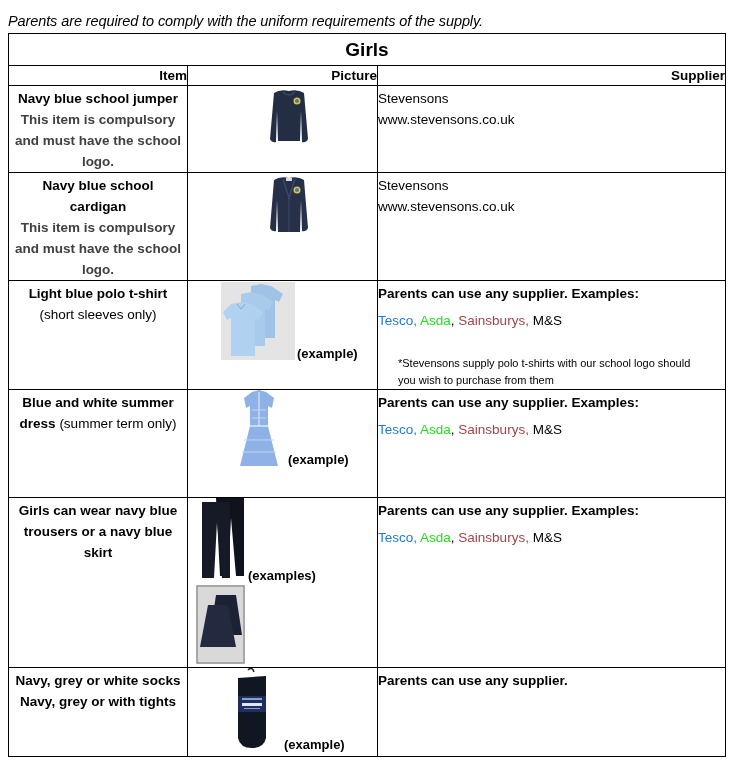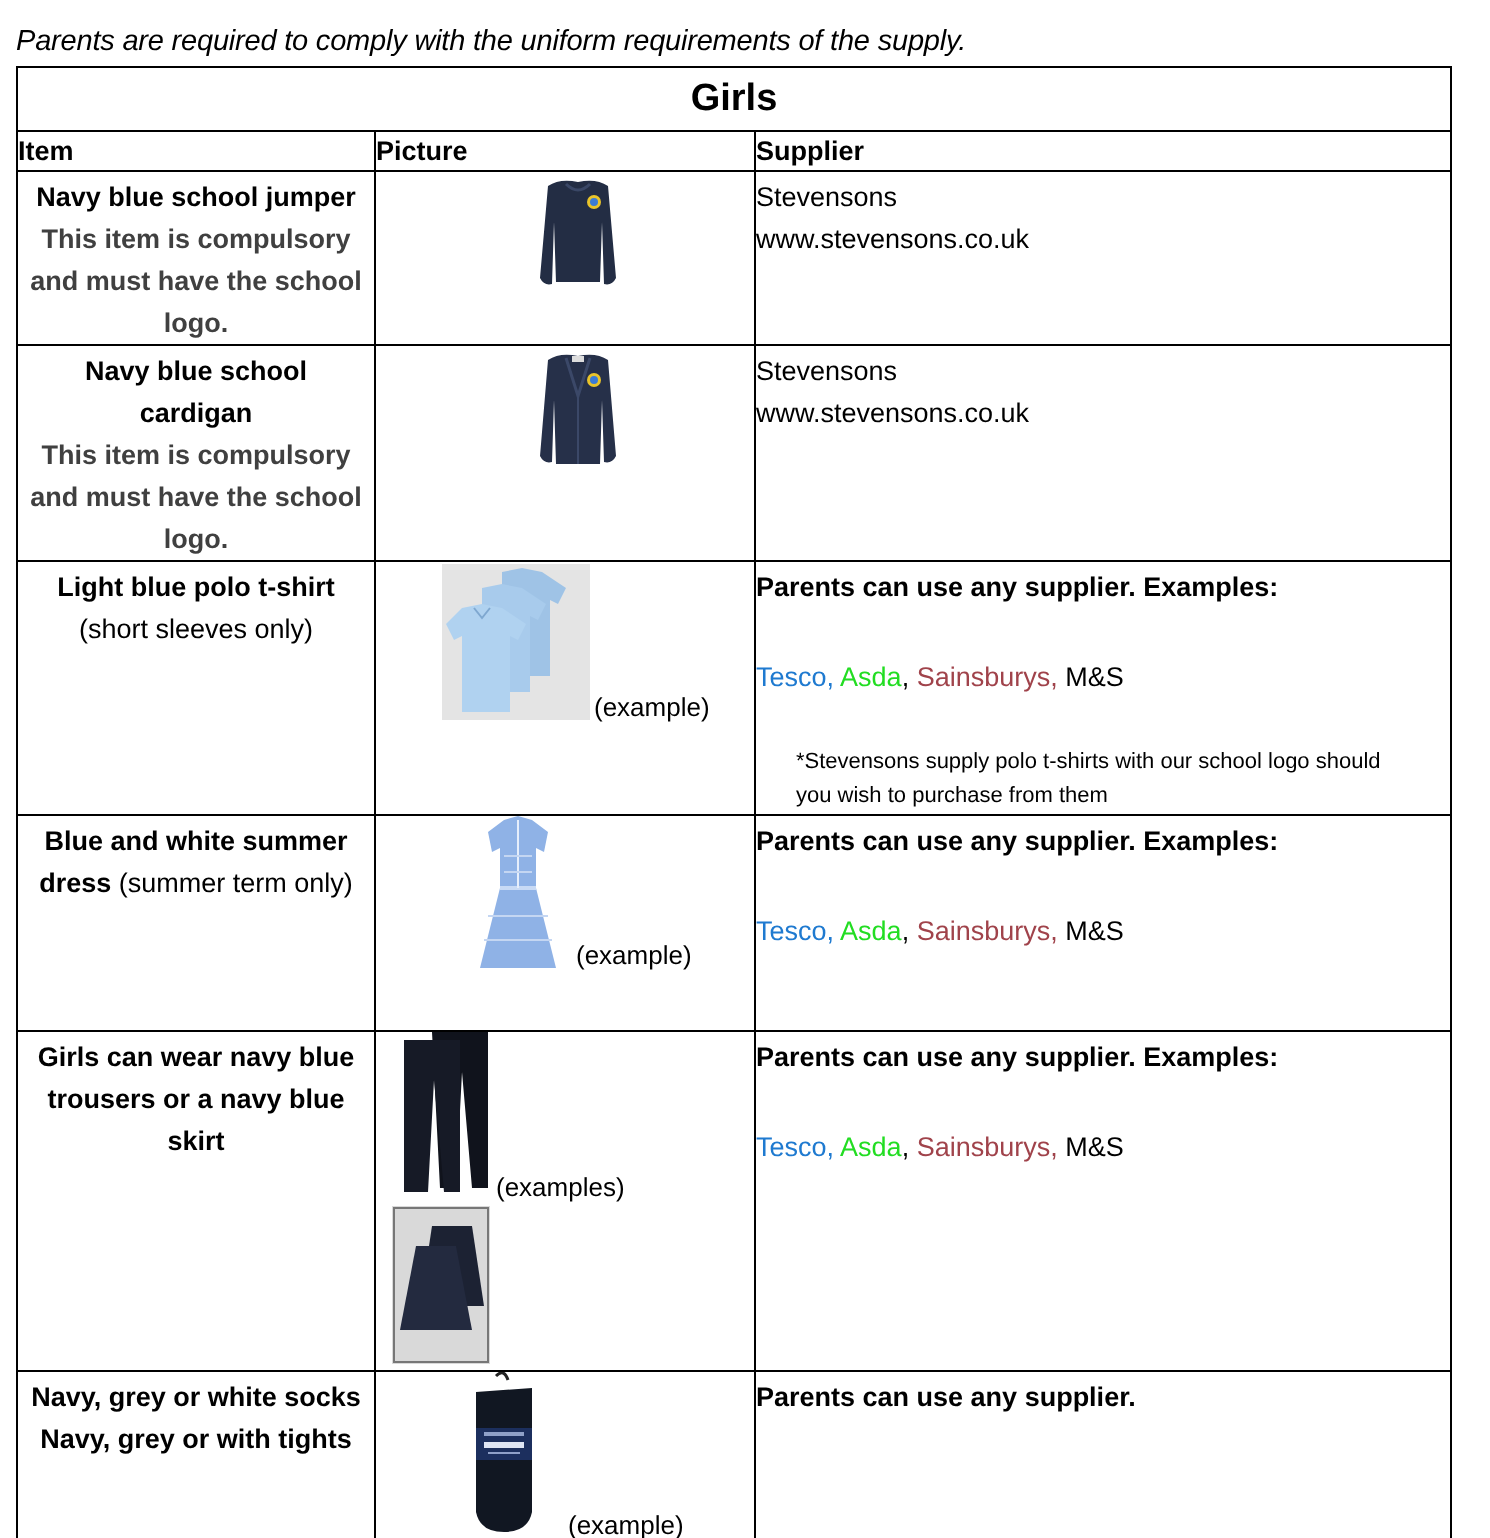--- a/index.html
+++ b/index.html
@@ -1,34 +1,34 @@
 <!DOCTYPE html>
 <html><head>
 <meta charset="utf-8">
 <style>
   html, body { margin: 0; padding: 0; background: #ffffff; }
   body { width: 745px; height: 769px; position: relative; font-family: "Liberation Sans", "DejaVu Sans", sans-serif; color: #000; overflow: hidden; }
   .intro { position: absolute; left: 8px; top: 13px; font-size: 14.5px; font-style: italic; letter-spacing: -0.1px; }
   table.uniform { position: absolute; left: 8px; top: 33px; width: 717px; border-collapse: collapse; table-layout: fixed; }
   table.uniform td, table.uniform th { border: 1.5px solid #000; vertical-align: top; padding: 0; }
   .title-cell { height: 31px; text-align: center; font-weight: bold; font-size: 19px; line-height: 31px; }
-  .hdr { height: 19px; text-align: left; font-weight: bold; font-size: 13.5px; line-height: 19px; }
+  .hdr { height: 19px; text-align: right; font-weight: bold; font-size: 13.5px; line-height: 19px; }
   .item-cell { padding: 2px 6px 0 6px !important; font-size: 13.5px; line-height: 21px; text-align: center; }
   .b { font-weight: bold; }
   .red { color: #404040; font-weight: bold; }
   .pic-cell { position: relative; }
   .sup-cell { text-align: left; font-size: 13.5px; line-height: 21px; padding-top: 2px !important; }
   .sup-bold { font-weight: bold; }
-  .shops { margin-top: 24px; }
+  .shops { margin-top: 6px; }
   .note { font-size: 11px; line-height: 17px; margin-top: 24px; }
   .c-tesco { color: #1f7ad0; }
   .c-asda { color: #22dd22; }
   .c-sains { color: #a0434b; }
   .c-ms { color: #000; }
-  .caption { position: absolute; font-size: 13px; }
+  .caption { position: absolute; font-size: 13px; font-weight: bold; }
   .img { position: absolute; }
 </style>
 </head>
 <body>
 
 <div class="intro">Parents are required to comply with the uniform requirements of the supply.</div>
 
 <table class="uniform">
   <colgroup>
     <col style="width:179px">

